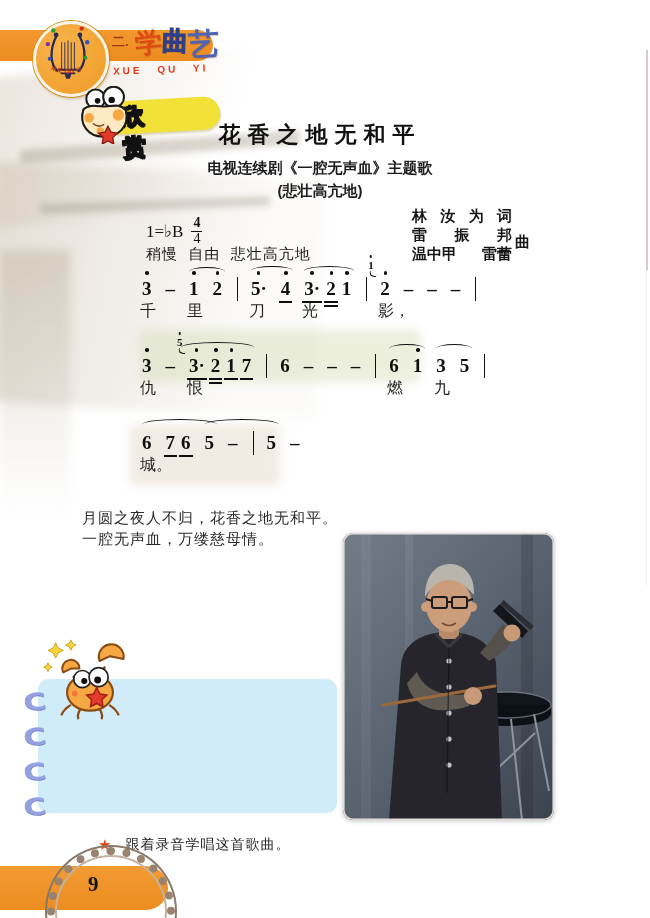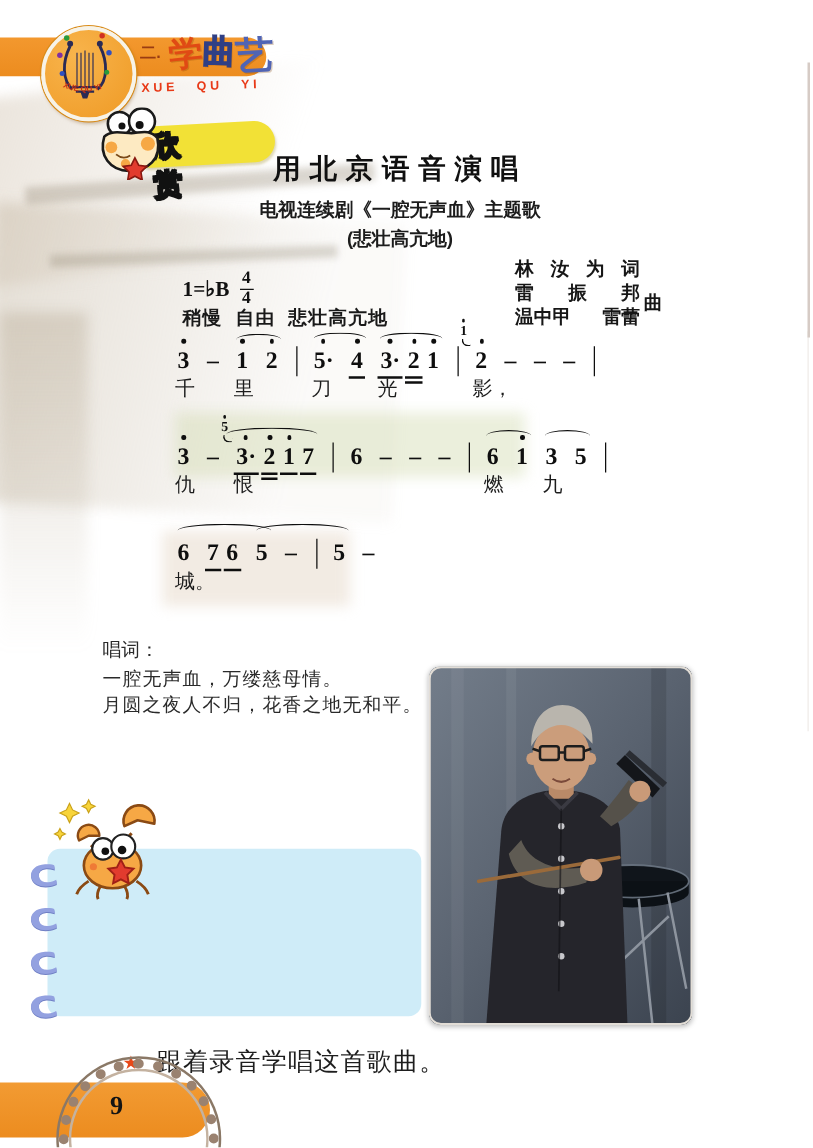--- a/index.html
+++ b/index.html
@@ -46,25 +46,25 @@
 
   
   .song-head{position:absolute;left:150px;top:120px;width:340px;text-align:center;z-index:2;}
   .song-title{font-family:"Liberation Serif",serif;font-weight:bold;font-size:22px;color:#101010;
               letter-spacing:7px;}
   .song-subtitle{margin-top:9px;font-size:15px;font-weight:600;color:#1c1c1c;}
   .song-genre{margin-top:4px;font-size:15px;font-weight:600;color:#1c1c1c;}
 
   
   .keyrow{position:absolute;left:146px;top:216px;z-index:2;display:flex;align-items:center;gap:8px;
-          font-family:"Liberation Serif",serif;font-weight:bold;font-size:17px;color:#111;}
+          font-family:"Liberation Serif",serif;font-weight:normal;font-size:17px;color:#111;}
   .meter{display:inline-flex;flex-direction:column;align-items:center;font-size:14px;line-height:1.05;}
   .meter b{border-bottom:1.6px solid #111;padding:0 2px;}
   .meter i{font-style:normal;}
-  .tempo{position:absolute;left:146px;top:245px;z-index:2;font-size:15px;font-weight:bold;color:#191919;
+  .tempo{position:absolute;left:146px;top:245px;z-index:2;font-size:15px;font-weight:normal;color:#191919;
          letter-spacing:1px;white-space:pre;}
   .credits{position:absolute;left:412px;top:206px;width:100px;z-index:2;font-size:15px;font-weight:bold;color:#161616;}
   .credit-row{display:flex;justify-content:space-between;line-height:19px;}
   .credit-suffix{position:absolute;right:-18px;top:27px;font-size:15px;font-weight:bold;}
 
   
   .score{position:absolute;left:141px;top:258px;width:420px;z-index:2;}
   .score-line{margin-bottom:12px;}
   .notes-row{position:relative;padding-top:16px;height:26px;white-space:nowrap;}
   .tok{display:inline-block;position:relative;margin-right:12px;
@@ -102,21 +102,21 @@
   .infobox p{margin:31px 12px 0 20px;font-family:"Liberation Serif",serif;font-size:16px;
              line-height:21px;color:#222;text-indent:2em;letter-spacing:.5px;}
   .ring-column{position:absolute;left:-14px;top:10px;display:flex;flex-direction:column;gap:9px;z-index:2;}
   .cring{font-family:"DejaVu Sans",sans-serif;font-weight:bold;font-size:30px;color:#93a1e0;
          line-height:26px;transform:scale(1.05,.78) rotate(-6deg);text-shadow:0 1px 0 #6f7fc4;}
   .crab{position:absolute;left:42px;top:638px;z-index:3;}
 
   
   .tip{position:absolute;left:98px;top:836px;z-index:2;display:flex;align-items:center;}
   .tip .star{color:#e84818;font-size:15px;}
-  .tip .txt{margin-left:14px;font-size:20px;color:#1e1e1e;letter-spacing:1px;}
+  .tip .txt{margin-left:14px;font-size:14px;color:#1e1e1e;letter-spacing:1px;}
 
   
   .tab{position:absolute;left:0;top:866px;width:168px;height:44px;z-index:1;
        background:linear-gradient(#f29b33,#ec8c1f);border-radius:0 22px 22px 0;}
   .tamb-ring{position:absolute;left:47px;top:847px;width:112px;height:112px;border-radius:50%;z-index:2;
        border:8px dotted #9a8270;box-shadow:0 0 0 2px #8a7866,inset 0 0 0 2px #c4b2a0;background:transparent;}
   .pagenum{position:absolute;left:88px;top:872px;z-index:3;font-family:"Liberation Serif",serif;
        font-weight:bold;font-size:21px;color:#141414;}
 </style>
 </head>
@@ -172,21 +172,21 @@
       <path d="M10,24 C5,40 15,53 31,53 C47,53 59,43 55,25 C48,17 40,21 33,21 C26,21 16,18 10,24 Z" fill="#fdeac2" stroke="#1a1a1a" stroke-width="2.2"></path>
       <circle cx="16" cy="33" r="5" fill="#f6a845"></circle>
         <circle cx="47" cy="30" r="6" fill="#f6a845"></circle>
       <circle cx="28" cy="47" r="4" fill="#f6a845"></circle>
       <path d="M20,39 q6,5 12,1" stroke="#7a4a1a" stroke-width="1.6" fill="none"></path>
       <path d="M36,42 l3.2,6.2 6.8,1 -4.9,4.8 1.1,6.8 -6.2,-3.2 -6.1,3.2 1.1,-6.8 -4.9,-4.8 6.8,-1 z" fill="#e23b2e" stroke="#8a1810" stroke-width="1.4"></path>
     </svg>
   </div>
 
   <div class="song-head">
-    <div class="song-title">用北京语音演唱</div>
+    <div class="song-title">花香之地无和平</div>
     <div class="song-subtitle">电视连续剧《一腔无声血》主题歌</div>
     <div class="song-genre">(悲壮高亢地)</div>
   </div>
 
   <div class="keyrow">
     <span>1=♭B</span>
     <span class="meter">
       <b>4</b>
       <i>4</i>
     </span>
@@ -236,23 +236,22 @@
       </div>
       <div class="score-line">
         <div class="notes-row"><span class="tok"><span class="num">6</span></span><span class="tok"><span class="num">7<i class="ul u1"></i></span></span><span class="tok tight"><span class="num">6<i class="ul u1"></i></span></span><span class="tok"><span class="num">5</span></span><span class="tok dash"><span class="num">–</span></span><span class="bar"></span><span class="tok"><span class="num">5</span></span><span class="tok dash"><span class="num">–</span></span><div class="slur" style="left: 1px; width: 75px; height: 10px; top: 7px;"></div><div class="slur" style="left: 64px; width: 74px; height: 9.96px; top: 7.04px;"></div></div>
         <div class="lyr-row">
           <span class="lyr" style="left: -1px;">城。</span>
         </div>
       </div>
     </div>
 
   <div class="changci">
-    <div class="label">唱词：</div>
+    <div class="cline">月圆之夜人不归，花香之地无和平。</div>
     <div class="cline">一腔无声血，万缕慈母情。</div>
-    <div class="cline">月圆之夜人不归，花香之地无和平。</div>
   </div>
 
   <svg class="photo" viewBox="0 0 211 287">
     <defs>
       <clipPath id="pc">
           <rect x="0" y="0" width="211" height="287" rx="9"></rect>
         </clipPath>
       <linearGradient id="bg1" x1="0" y1="0" x2="1" y2="1">
         <stop offset="0" stop-color="#737d8a"></stop>
           <stop offset=".5" stop-color="#59626f"></stop>

